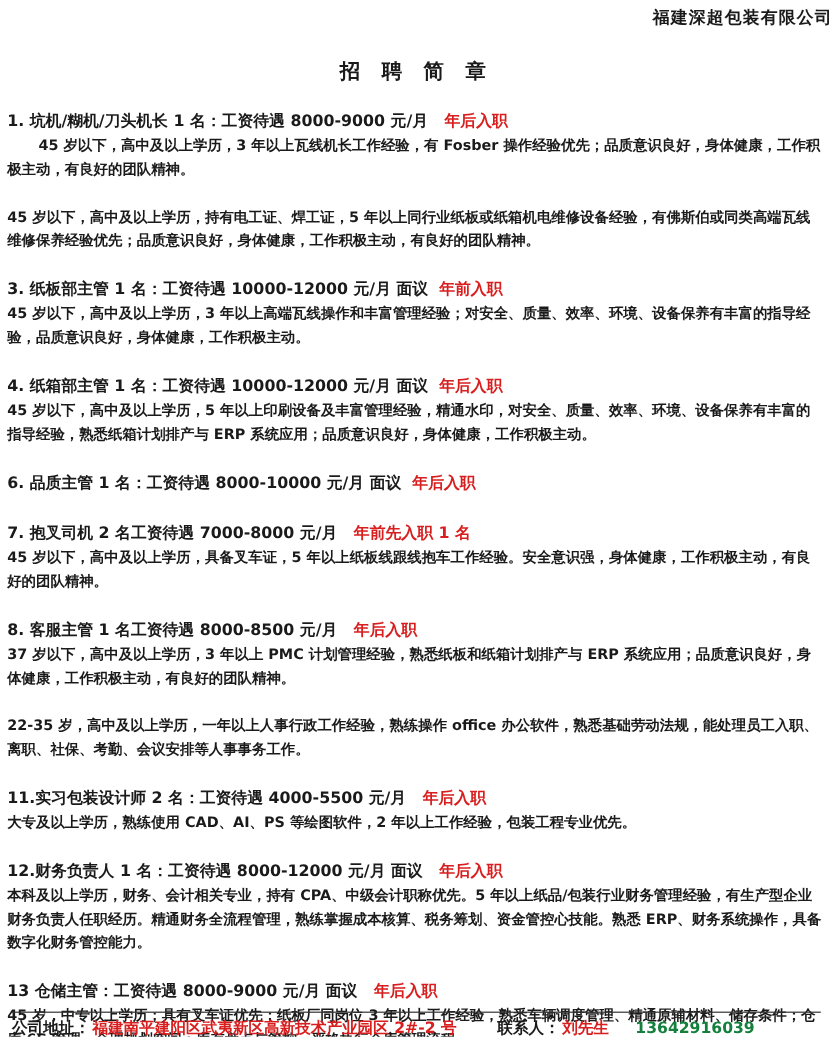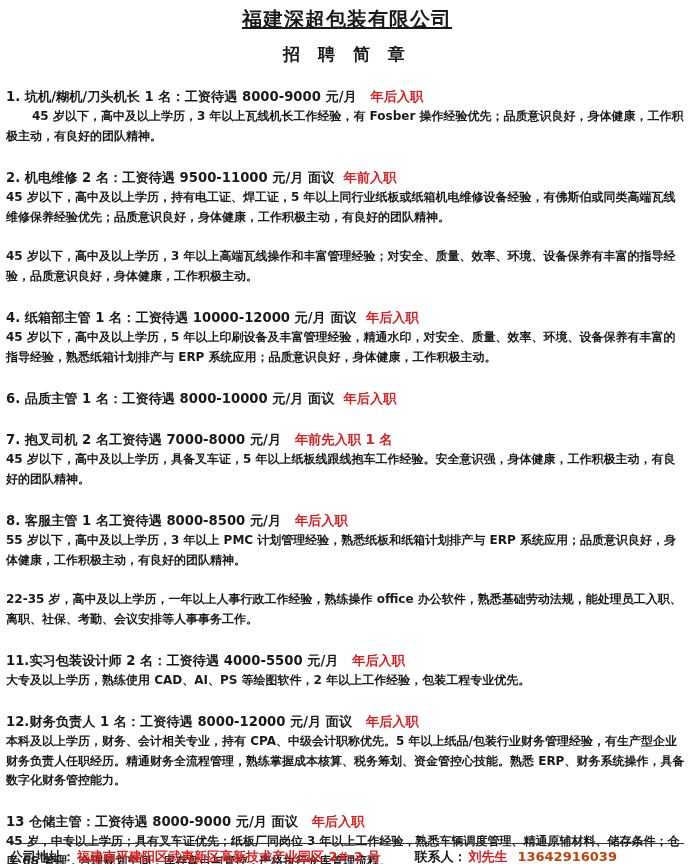--- a/index.html
+++ b/index.html
@@ -15,34 +15,33 @@
     overflow: hidden;
   }
   .page {
     width: 694px;
     height: 864px;
     position: relative;
     padding: 0;
     box-sizing: border-box;
   }
   .company-title {
-    text-align: center;
-    font-size: 20px;
+    text-align: right;
+    font-size: 14px;
     font-weight: bold;
     letter-spacing: 1px;
     margin-top: 6px;
     margin-bottom: 2px;
-    text-decoration: underline;
   }
   .doc-title {
     text-align: center;
     font-size: 17px;
     font-weight: bold;
     letter-spacing: 6px;
-    margin-top: 10px;
+    margin-top: 24px;
     margin-bottom: 8px;
   }
   .content {
     padding: 0 8px 0 6px;
   }
   .job {
     margin-bottom: 1px;
     margin-top: 20px;
   }
   .job-head {
@@ -94,66 +93,66 @@
   .footer-spacer {
     display: inline-block;
     width: 34px;
   }
   .footer-contact-label { }
   .footer-contact-val {
     color: #d81e1e;
     margin-left: 2px;
   }
   .footer-phone {
-    margin-left: 10px;
-    color: #c2410c;
+    margin-left: 22px;
+    color: #15803d;
   }
 </style>
 </head>
 <body>
 
 <div class="page">
 
   <div class="company-title">福建深超包装有限公司</div>
   <div class="doc-title">招 聘 简 章</div>
 
   <div class="content">
 
     <div class="job">
       <div class="job-head"><span>1.</span> <span>坑机/糊机/刀头机长 1 名：工资待遇 8000-9000 元/月</span> &nbsp;&nbsp;<span class="red">年后入职</span></div>
       <div class="job-body"><span class="indent"></span><span>45 岁以下，高中及以上学历，3 年以上瓦线机长工作经验，有 Fosber 操作经验优先；品质意识良好，身体健康，工作积极主动，有良好的团队精神。</span></div>
     </div>
 
     <div class="job">
-      <div class="job-head"><span>2.</span> <span>机电维修 2 名：工资待遇 9500-11000 元/月 面议</span> &nbsp;<span class="red">年前入职</span></div>
       <div class="job-body"><span>45 岁以下，高中及以上学历，持有电工证、焊工证，5 年以上同行业纸板或纸箱机电维修设备经验，有佛斯伯或同类高端瓦线维修保养经验优先；品质意识良好，身体健康，工作积极主动，有良好的团队精神。</span></div>
     </div>
 
     <div class="job">
+      <div class="job-head"><span>3.</span> <span>纸板部主管 1 名：工资待遇 10000-12000 元/月 面议</span> &nbsp;<span class="red">年前入职</span></div>
       <div class="job-body"><span>45 岁以下，高中及以上学历，3 年以上高端瓦线操作和丰富管理经验；对安全、质量、效率、环境、设备保养有丰富的指导经验，品质意识良好，身体健康，工作积极主动。</span></div>
     </div>
 
     <div class="job">
       <div class="job-head"><span>4.</span> <span>纸箱部主管 1 名：工资待遇 10000-12000 元/月 面议</span> &nbsp;<span class="red">年后入职</span></div>
       <div class="job-body"><span>45 岁以下，高中及以上学历，5 年以上印刷设备及丰富管理经验，精通水印，对安全、质量、效率、环境、设备保养有丰富的指导经验，熟悉纸箱计划排产与 ERP 系统应用；品质意识良好，身体健康，工作积极主动。</span></div>
     </div>
 
 
     <div class="job">
       <div class="job-head"><span>6.</span> <span>品质主管 1 名：工资待遇 8000-10000 元/月 面议</span> &nbsp;<span class="red">年后入职</span></div>
     </div>
 
     <div class="job">
       <div class="job-head"><span>7.</span> <span>抱叉司机 2 名工资待遇 7000-8000 元/月</span> &nbsp;&nbsp;<span class="red">年前先入职 1 名</span></div>
       <div class="job-body"><span>45 岁以下，高中及以上学历，具备叉车证，5 年以上纸板线跟线抱车工作经验。安全意识强，身体健康，工作积极主动，有良好的团队精神。</span></div>
     </div>
 
     <div class="job">
       <div class="job-head"><span>8.</span> <span>客服主管 1 名工资待遇 8000-8500 元/月</span> &nbsp;&nbsp;<span class="red">年后入职</span></div>
-      <div class="job-body"><span>55 岁以下，高中及以上学历，3 年以上 PMC 计划管理经验，熟悉纸板和纸箱计划排产与 ERP 系统应用；品质意识良好，身体健康，工作积极主动，有良好的团队精神。</span></div>
+      <div class="job-body"><span>37 岁以下，高中及以上学历，3 年以上 PMC 计划管理经验，熟悉纸板和纸箱计划排产与 ERP 系统应用；品质意识良好，身体健康，工作积极主动，有良好的团队精神。</span></div>
     </div>
 
     <div class="job">
       <div class="job-body"><span>22-35 岁，高中及以上学历，一年以上人事行政工作经验，熟练操作 office 办公软件，熟悉基础劳动法规，能处理员工入职、离职、社保、考勤、会议安排等人事事务工作。</span></div>
     </div>
 
 
     <div class="job">
       <div class="job-head"><span>11.</span><span>实习包装设计师 2 名：工资待遇 4000-5500 元/月</span> &nbsp;&nbsp;<span class="red">年后入职</span></div>
       <div class="job-body"><span>大专及以上学历，熟练使用 CAD、AI、PS 等绘图软件，2 年以上工作经验，包装工程专业优先。</span></div>

